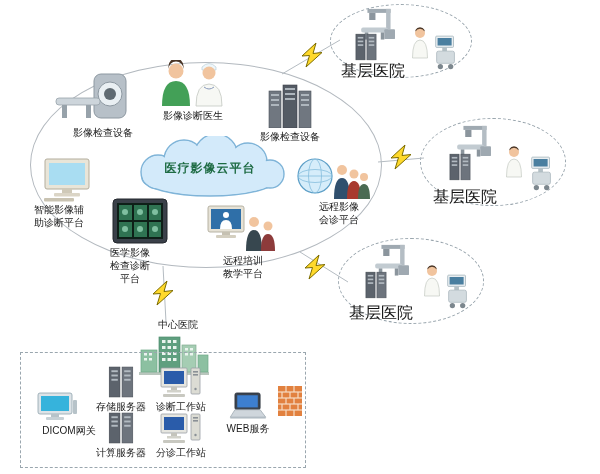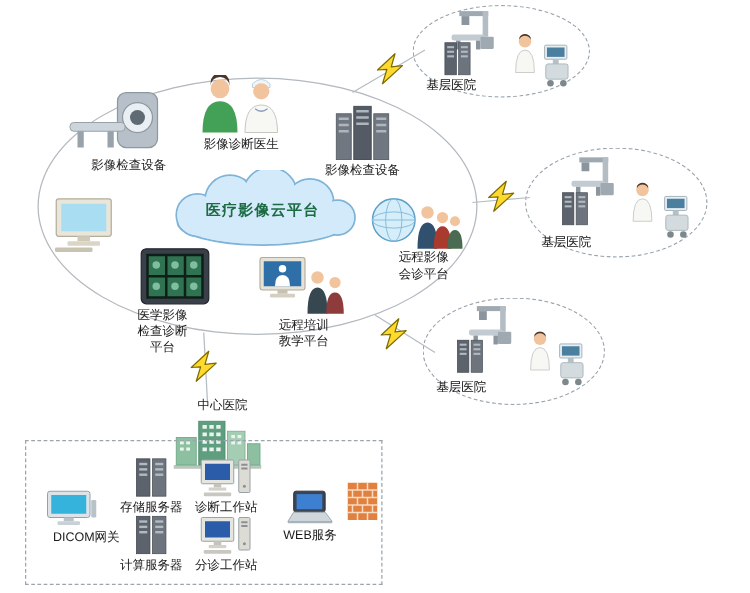--- a/index.html
+++ b/index.html
@@ -7,21 +7,21 @@
   }
   *{margin:0;padding:0;box-sizing:border-box}
   body{font-family:"Liberation Sans","DejaVu Sans",sans-serif;background:#fff}
   #canvas{position:relative;width:600px;height:474px;background:#ffffff;overflow:hidden}
   .icon{position:absolute}
   .icon svg{display:block;width:100%;height:100%}
   .label{position:absolute;font-size:10px;color:#1a1a1a;text-align:center;line-height:1.3;word-break:break-all}
   .label.lg{font-size:10px}
   .ellipse-main{position:absolute;border:1px solid #b3b9bf;border-radius:50%}
   .hospital-group{position:absolute;border:1px dashed #9aa6ae;border-radius:50%}
-  .glabel{position:absolute;font-size:10px;color:#111;white-space:nowrap}
+  .glabel{position:absolute;font-size:16px;color:#111;white-space:nowrap}
   .cloud-wrap{position:absolute}
   .cloud-wrap svg{display:block;width:100%;height:100%}
   .cloud-text{position:absolute;display:flex;align-items:center;justify-content:center;
     font-size:12px;font-weight:bold;color:var(--cloud-text);letter-spacing:1px}
   .overlay-lines{position:absolute;left:0;top:0;width:600px;height:474px;pointer-events:none}
   .bottom-box{position:absolute;border:1px dashed #9aa6ae}
 </style>
 </head>
 <body>
 
@@ -266,20 +266,21 @@
 
   <div class="icon" style="left:42px;top:158px;width:54px;height:44px">
     <svg viewBox="0 0 54 44">
         <rect x="3" y="1" width="44" height="30" rx="2" fill="#e9e5d8" stroke="#b3ad9c" stroke-width="1"></rect>
         <rect x="7" y="5" width="36" height="22" fill="#a9ddf2"></rect>
         <rect x="20" y="31" width="10" height="4" fill="#cfc9b8"></rect>
         <rect x="12" y="35" width="26" height="3.5" rx="1" fill="#dbd5c6"></rect>
         <rect x="2" y="40" width="30" height="3.5" rx="1" fill="#c9c3b2"></rect>
       </svg>
   </div>
+  <div class="label" style="left:34px;top:203px;width:50px">智能影像辅助诊断平台</div>
 
   <div class="icon" style="left:112px;top:198px;width:56px;height:46px">
     <svg viewBox="0 0 56 46">
         <rect x="1" y="1" width="54" height="44" rx="4" fill="#3a4049" stroke="#23272d" stroke-width="1"></rect>
         <rect x="5" y="5" width="46" height="36" fill="#0e1f18"></rect>
         <g fill="#2f7352">
           <rect x="7" y="7" width="13" height="15"></rect>
           <rect x="22" y="7" width="13" height="15"></rect>
           <rect x="37" y="7" width="12" height="15"></rect>
           <rect x="7" y="24" width="13" height="15"></rect>

